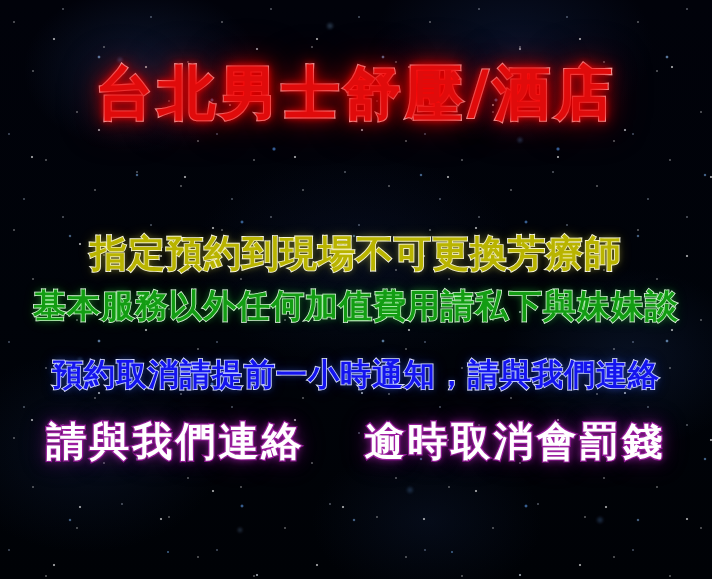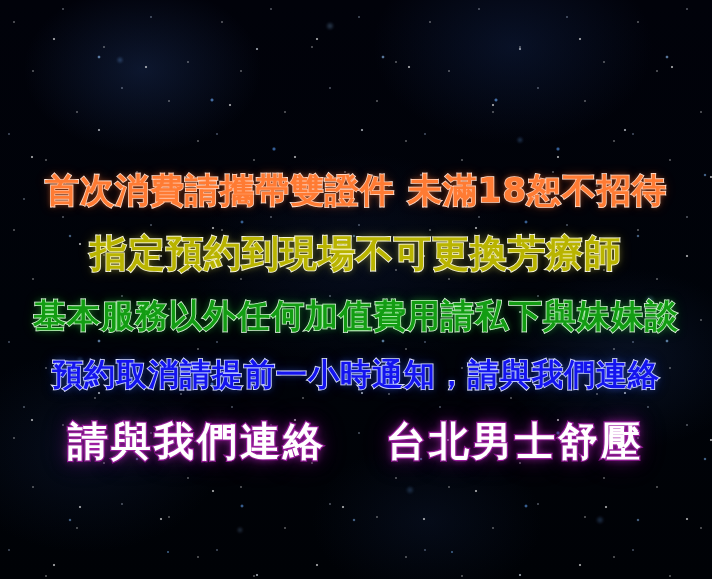--- a/index.html
+++ b/index.html
@@ -144,21 +144,21 @@
     top: 229px;
     font-size: 37px;
     color: #b9b400;
     -webkit-text-stroke: 1.8px #ffffff;
     paint-order: stroke fill;
     text-shadow: 0 0 6px rgba(225,215,60,.45), 0 0 13px rgba(200,190,40,.3);
     text-align: center;
   }
 
   .l-green {
-    top: 294px;
+    top: 284px;
     font-size: 33px;
     color: #139d13;
     -webkit-text-stroke: 1.6px #ffffff;
     paint-order: stroke fill;
     text-shadow: 0 0 6px rgba(60,220,60,.45), 0 0 13px rgba(30,190,30,.3);
   }
 
   .l-blue {
     top: 354px;
     font-size: 31px;
@@ -191,29 +191,29 @@
 
 <div id="poster">
 
   <div class="stars stars-sm"></div>
   <div class="stars stars-md"></div>
   <div class="stars stars-blue"></div>
   <div class="stars stars-glow"></div>
 
   <div class="content">
 
-
-    <div class="line l-orange">首次消費請攜帶雙證件 未滿18恕不招待</div>
+    <div class="line title">台北男士舒壓/酒店</div>
+
 
     <div class="line l-yellow">指定預約到現場不可更換芳療師</div>
 
     <div class="line l-green">基本服務以外任何加值費用請私下與妹妹談</div>
 
     <div class="line l-blue">預約取消請提前一小時通知，請與我們連絡</div>
 
     <div class="line l-purple">
       <span>請與我們連絡</span>
       <span class="gap"></span>
-      <span>台北男士舒壓</span>
+      <span>逾時取消會罰錢</span>
     </div>
 
   </div>
 </div>
 
 </body></html>

